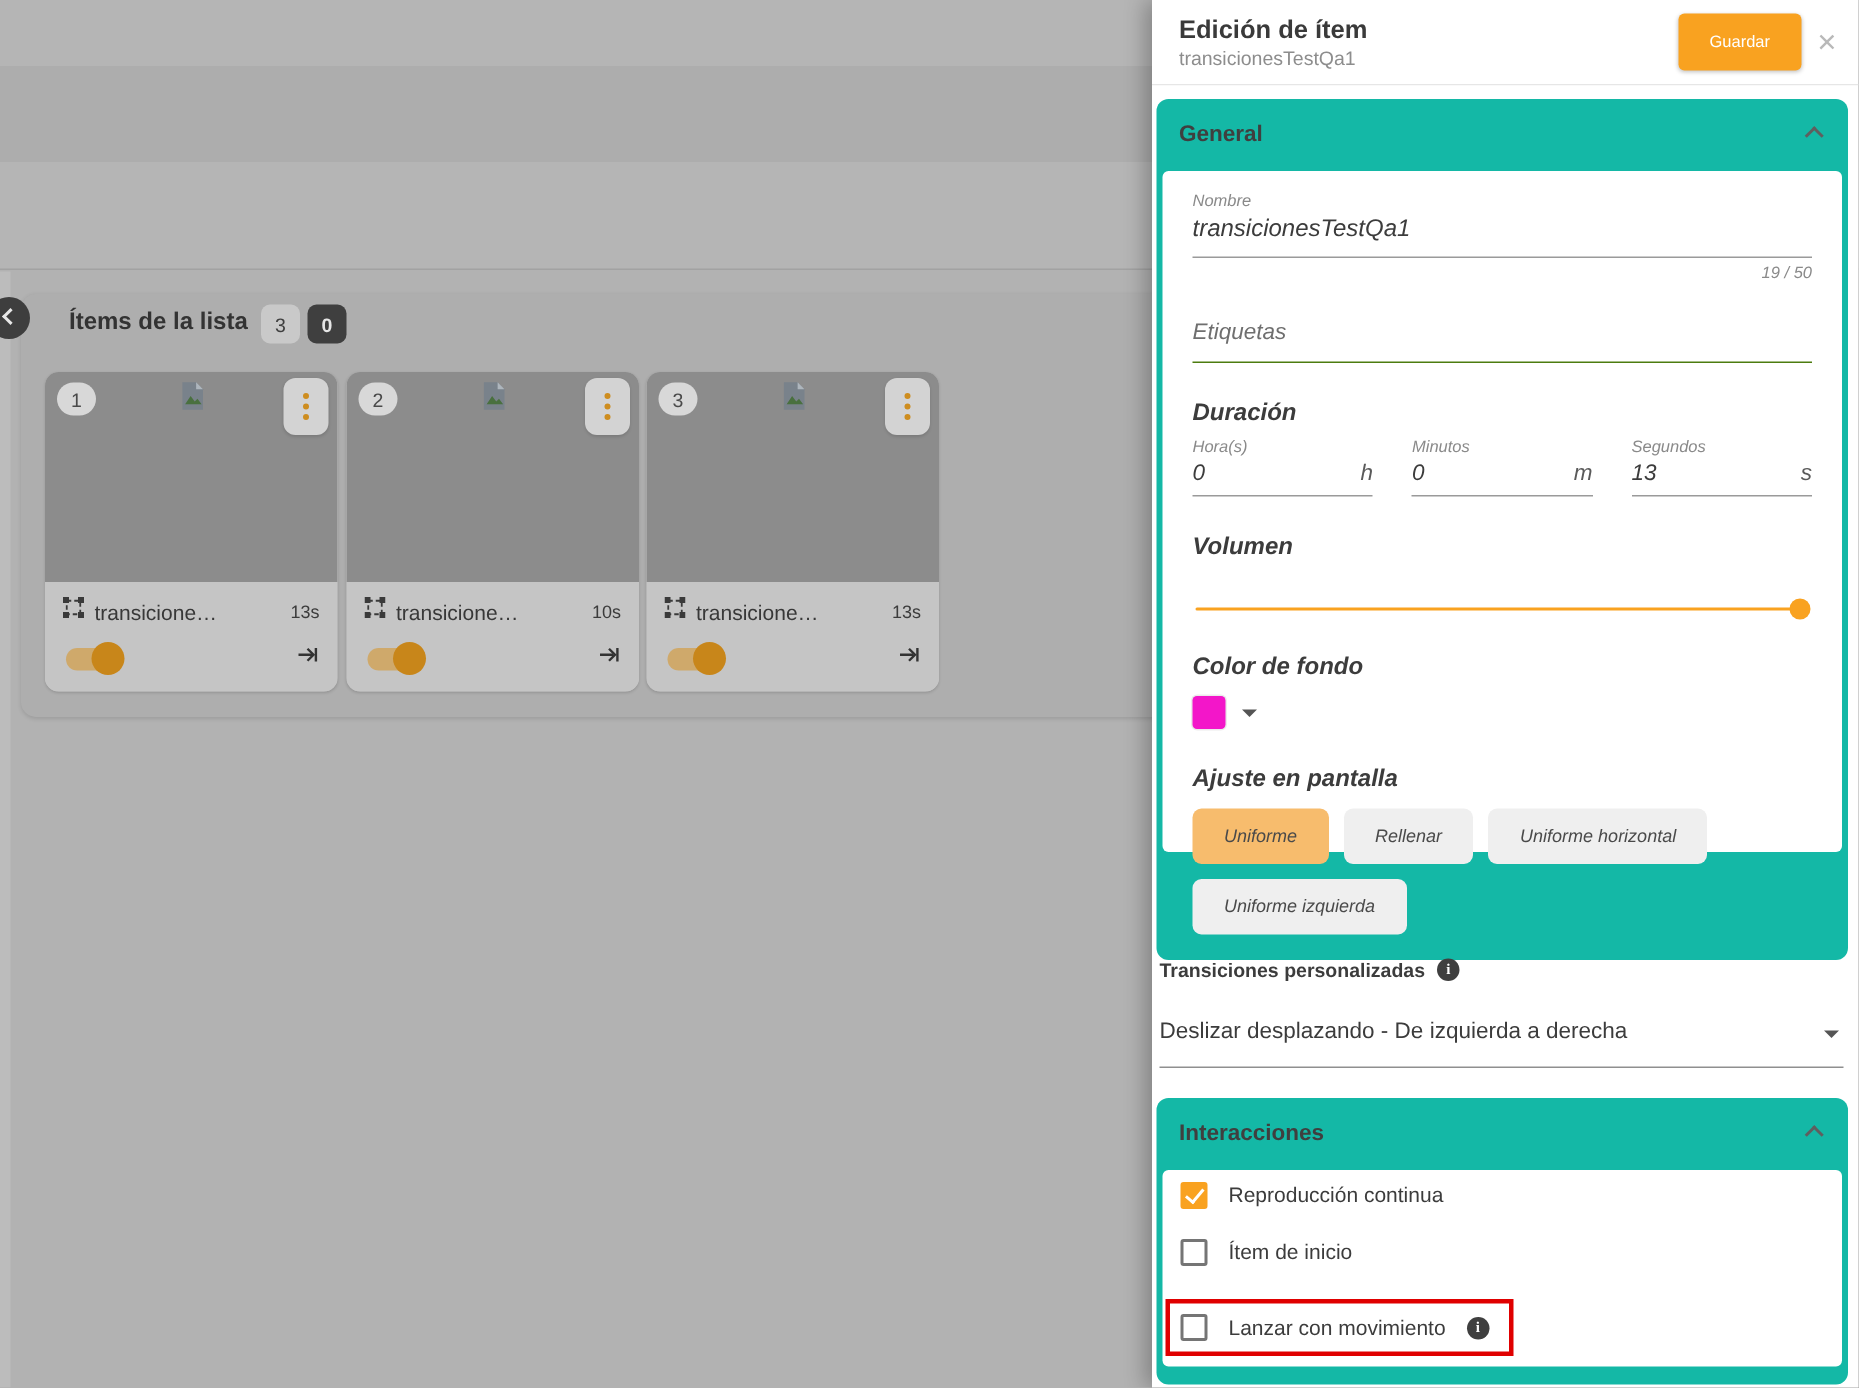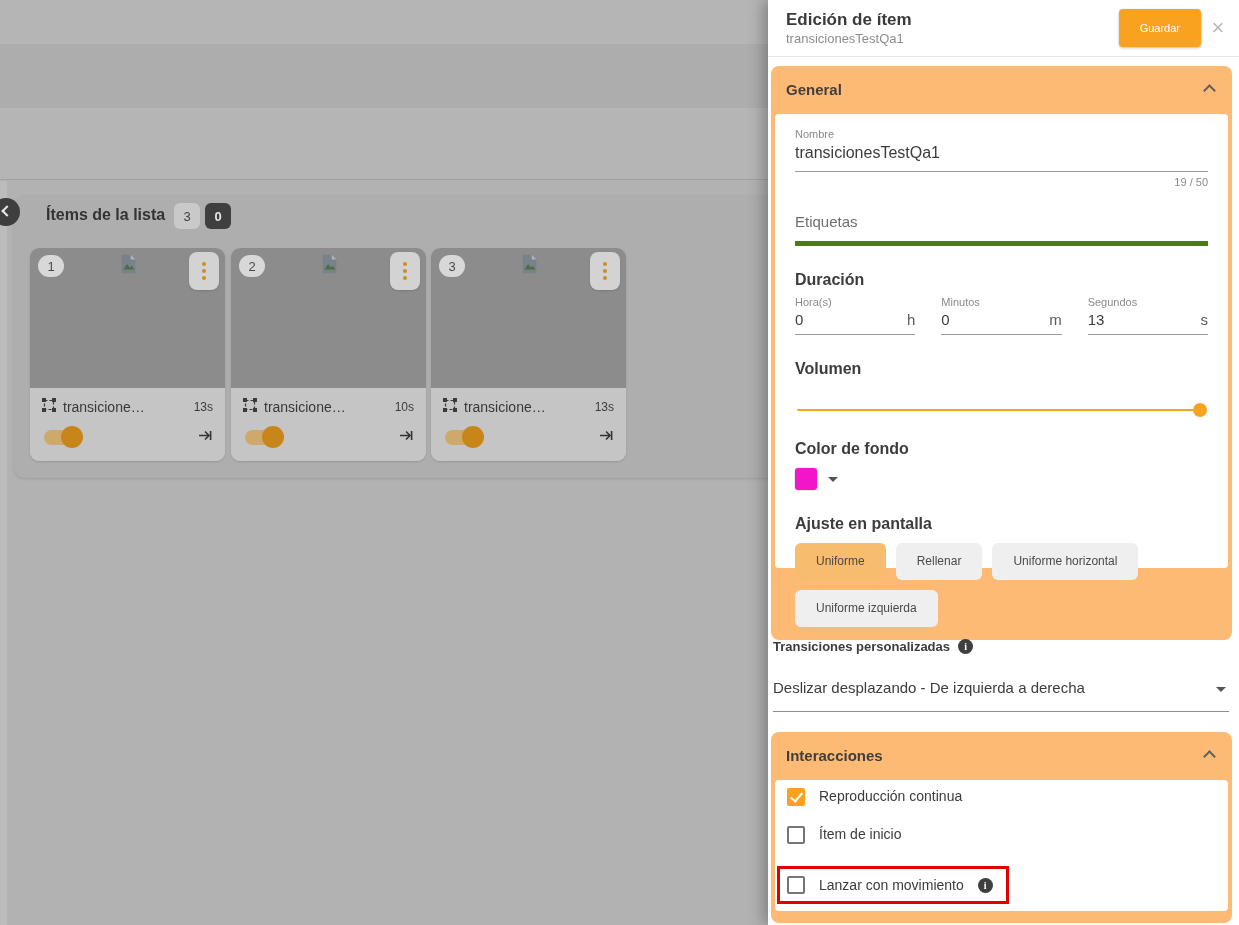--- a/index.html
+++ b/index.html
@@ -48,36 +48,36 @@
   .panel { position:absolute; left:768px; top:0; width:471px; height:925px; background:#fff;
     box-shadow:-5px 0 14px rgba(0,0,0,.28); }
   .p-header { position:relative; height:57px; border-bottom:1px solid #e6e6e6; background:#fff; }
   .p-title { position:absolute; left:18px; top:10px; font-size:17px; font-weight:700; color:#3a3a3a; }
   .p-subtitle { position:absolute; left:18px; top:31px; font-size:13px; color:#8d8d8d; }
   .save-btn { position:absolute; right:38px; top:9px; height:38px; padding:0 21px; border:none; border-radius:4px;
     background:#F9A220; color:#fff; font-size:11px; font-family:inherit; box-shadow:0 1px 3px rgba(0,0,0,.25); cursor:pointer; }
   .close-x { position:absolute; right:9px; top:15px; font-size:22px; color:#b9b9b9; width:24px; text-align:center; cursor:pointer; }
 
   .p-body { position:absolute; left:0; right:0; top:57px; bottom:0; background:#fff; }
-  .exp { position:absolute; left:3px; width:461px; background:#fdba74; border-radius:8px; }
+  .exp { position:absolute; left:3px; width:461px; background:#14b8a6; border-radius:8px; }
   .exp-general { top:9px; height:574px; }
   .exp-inter { top:675px; height:191px; }
   .exp-header { position:relative; height:48px; }
   .exp-title { position:absolute; left:15px; top:15px; font-size:15px; font-weight:700; color:#3f3f3f; }
   .chev-up { position:absolute; right:18px; top:20px; width:9px; height:9px;
     border-left:2px solid #5f5f5f; border-top:2px solid #5f5f5f; transform:rotate(45deg); }
   .exp-card { margin:0 4px; background:#fff; border-radius:4px; }
-  .exp-general .exp-card { height:454px; padding:14px 20px; }
+  .exp-general .exp-card { height:454px; padding:14px 20px;font-style:italic; }
   .exp-inter .exp-card { height:131px; padding:8px 12px; }
 
   .fld-label { font-size:11px; color:#8a8a8a; }
   .nombre-value { font-size:16px; color:#3c3c3c; margin-top:4px; }
   .underline { border-bottom:1px solid #9a9a9a; margin-top:9px; }
   .counter { text-align:right; font-size:11px; color:#8a8a8a; margin-top:4px; }
-  .etiquetas { margin-top:25px; font-size:15px; color:#6f6f6f; padding-bottom:11px; border-bottom:5px solid #4d7c0f; }
+  .etiquetas { margin-top:25px; font-size:15px; color:#6f6f6f; padding-bottom:11px; border-bottom:1px solid #4d7c0f; }
   .mini-h { margin-top:25px; font-size:16px; font-weight:700; color:#3c3c3c; }
   .dur-row { display:flex; gap:26px; margin-top:7px; }
   .dur-col { flex:1; }
   .dur-vals { display:flex; justify-content:space-between; align-items:baseline; margin-top:3px;
     border-bottom:1px solid #9a9a9a; padding-bottom:6px; }
   .dur-val { font-size:15px; color:#3c3c3c; }
   .dur-suffix { font-size:15px; color:#5a5a5a; }
   .slider { position:relative; margin:31px 8px 0 2px; height:2px; background:#F9A220; border-radius:1px; }
   .slider .thumb { position:absolute; right:-7px; top:-6px; width:14px; height:14px; border-radius:50%; background:#F9A220; }
   .color-h { margin-top:29px; }

